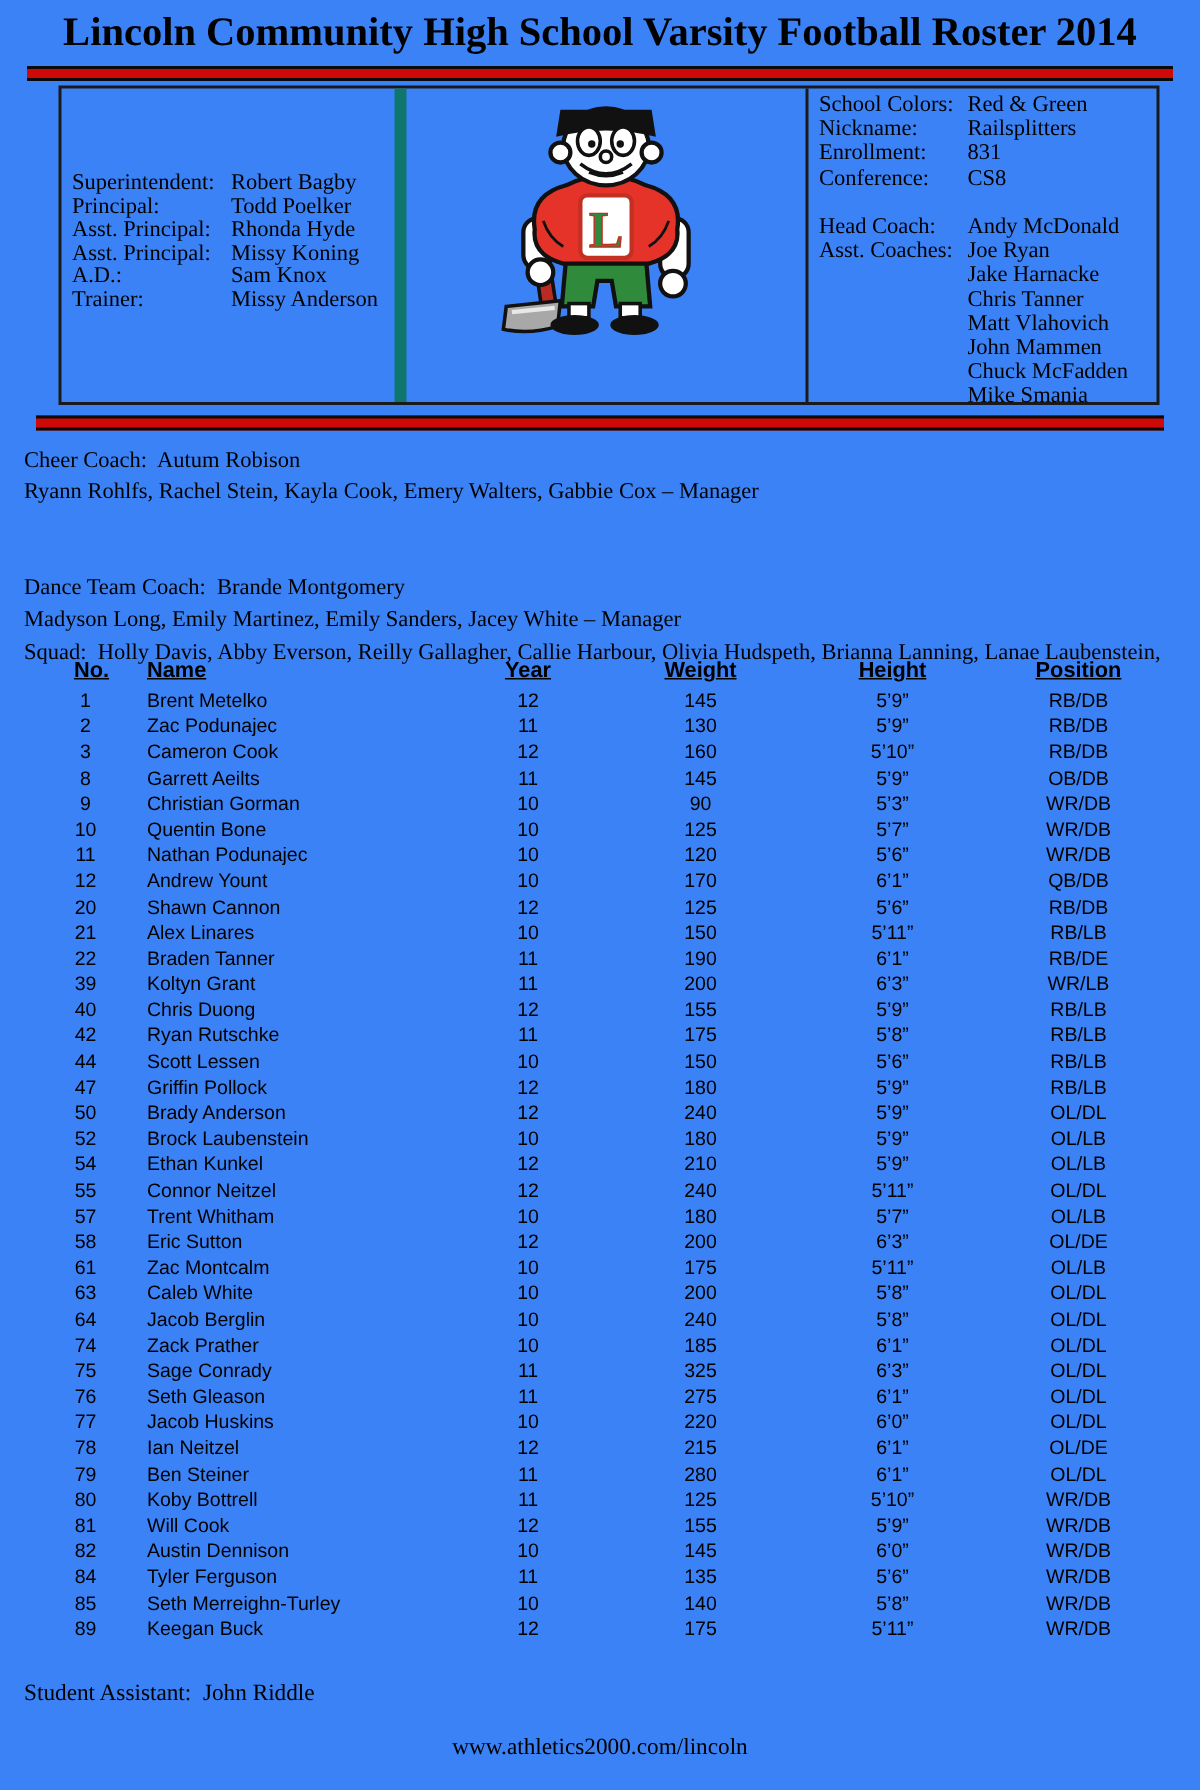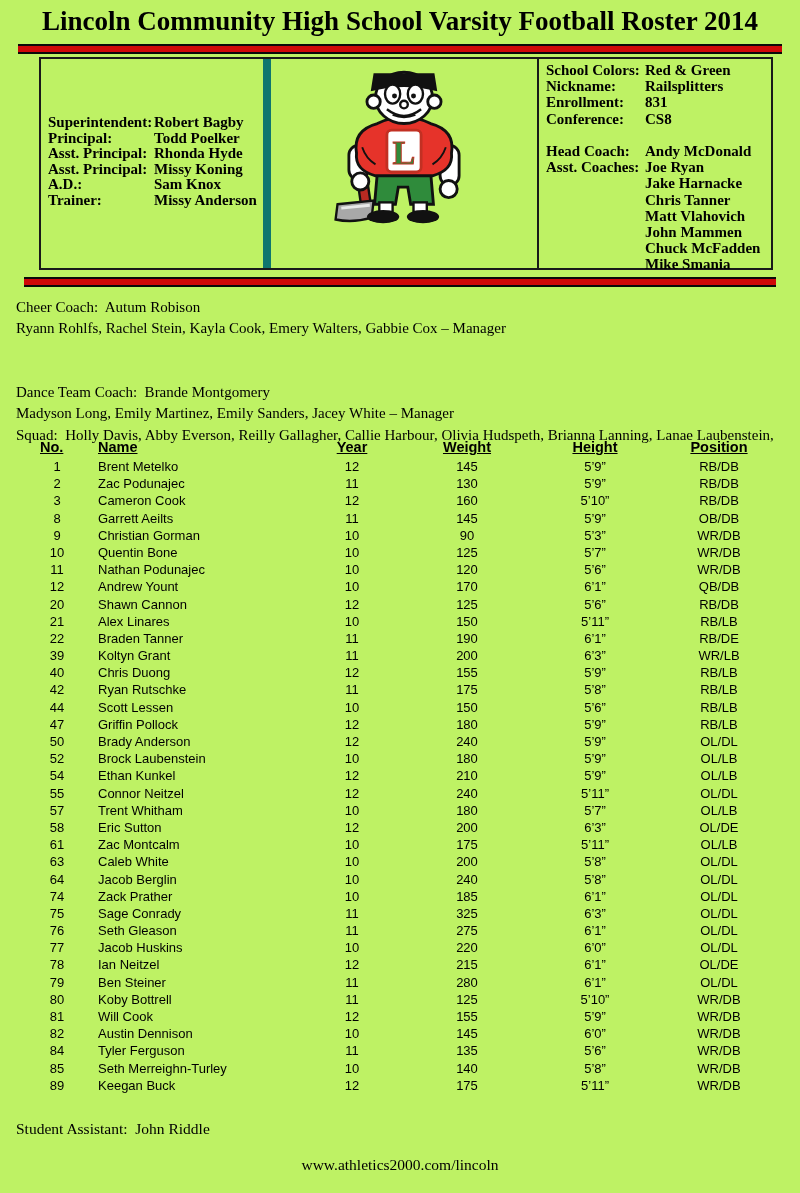--- a/index.html
+++ b/index.html
@@ -1,53 +1,53 @@
 <!DOCTYPE html>
 <html><head>
 <meta charset="utf-8">
 <style>
   html,body{margin:0;padding:0;background:#ffffff;}
   body{width:800px;height:1193px;overflow:hidden;position:relative;
        font-family:"Liberation Serif", serif;color:#000;}
-  .page{position:absolute;inset:0;background:#bef264;}
+  .page{position:absolute;inset:0;background:#3b82f6;}
 
   .title{position:absolute;top:6px;left:0;width:800px;text-align:center;
          font-weight:bold;font-size:27px;letter-spacing:0;}
 
   .redbar{background:#cf0808;height:6px;border-top:2px solid #0a0a0a;border-bottom:2px solid #0a0a0a;}
   .bar1{position:absolute;left:18px;right:18px;top:44px;}
   .bar2{position:absolute;left:24px;right:24px;top:277px;}
 
   .infobox{position:absolute;left:39px;top:57px;width:734px;height:213px;
            border:2px solid #1a1a1a;display:flex;box-sizing:border-box;}
   .cell{box-sizing:border-box;}
   .cell-staff{width:230px;border-right:8px solid #0f766e;padding:56px 0 0 7px;}
   .cell-mascot{flex:1;border-right:2px solid #1a1a1a;display:flex;justify-content:center;align-items:flex-start;}
   .cell-school{width:232px;padding:3px 0 0 7px;}
 
-  .info-line{display:flex;font-weight:bold;font-size:15px;white-space:pre;}
+  .info-line{display:flex;font-weight:normal;font-size:15px;white-space:pre;}
   .cell-staff .info-line{height:15.5px;line-height:15.5px;}
   .cell-school .info-line{height:16.2px;line-height:16.2px;}
   .cell-staff .i-label{width:106px;flex:none;}
   .cell-school .i-label{width:99px;flex:none;}
 
   .textblock{position:absolute;left:16px;width:776px;font-size:15px;}
   .cheer-section{top:297px;}
   .dance-section{top:382px;}
   .textline{height:21.3px;line-height:21.3px;white-space:pre;}
 
   .roster{position:absolute;top:438px;left:0;width:800px;
           font-family:"Liberation Sans", sans-serif;font-size:13px;}
   .r-row{display:grid;grid-template-columns:50px 220px 100px 130px 126px 122px;
          padding-left:32px;height:17.2px;line-height:17.2px;}
   .r-row.r-header{height:20px;line-height:18px;font-weight:bold;font-size:14.5px;}
   .r-header span{text-decoration:underline;}
   .c-no,.c-year,.c-weight,.c-height,.c-pos{text-align:center;}
   .c-name{text-align:left;padding-left:16px;}
-  .r-header .c-no{text-align:left;padding-left:8px;}
+  .r-header .c-no{text-align:center;padding-left:8px;}
 
   .assistant{position:absolute;left:16px;top:1120px;font-size:15.5px;white-space:pre;}
   .footer-url{position:absolute;left:0;top:1156px;width:800px;text-align:center;
               font-size:15.5px;text-decoration:none;color:#000;display:block;}
 </style>
 </head>
 <body>
 
 <div class="page">
 

